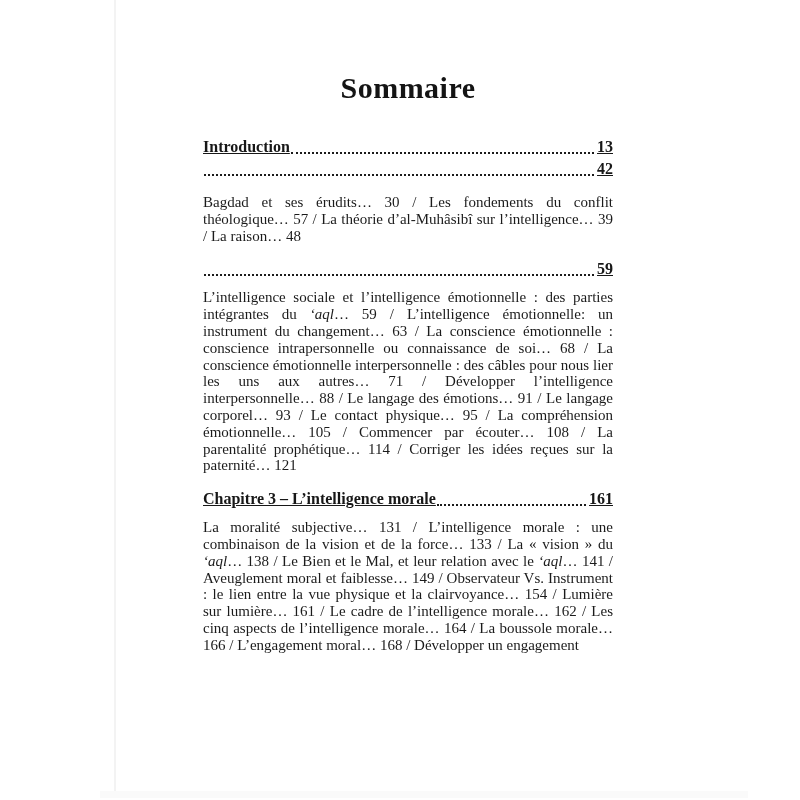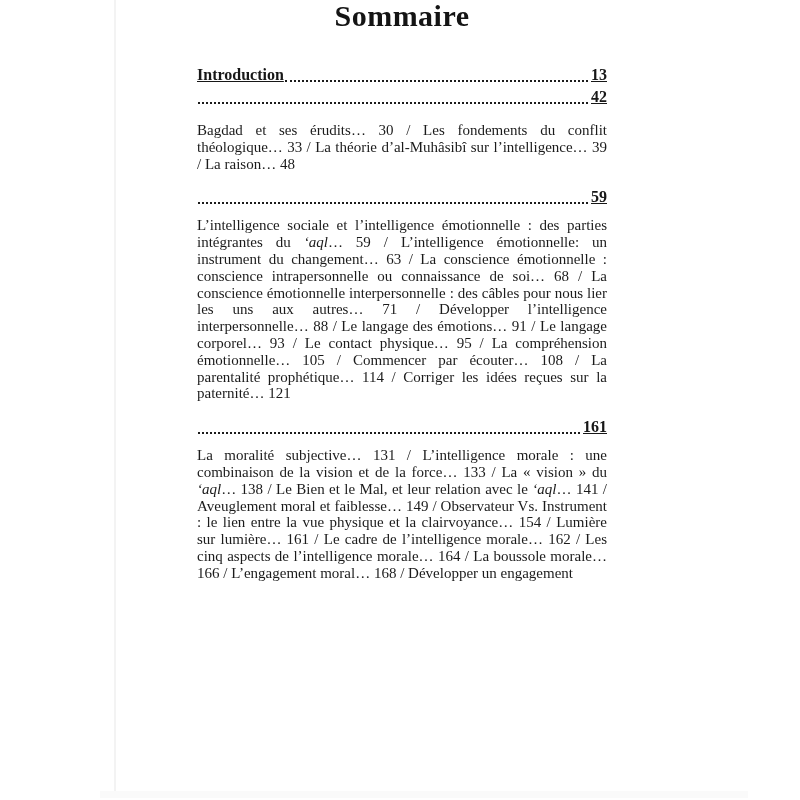--- a/index.html
+++ b/index.html
@@ -35,23 +35,24 @@
   .edge-bottom {
     position: absolute;
     left: 100px;
     top: 791px;
     width: 648px;
     height: 7px;
     background: #fafafa;
   }
   .content {
     position: absolute;
-    left: 197px;
+    left: 203px;
     top: 0;
     width: 410px;
+    padding-top: 72px;
   }
   .title {
     margin: 0;
     font-size: 30px;
     line-height: 32px;
     font-weight: bold;
     text-align: center;
     letter-spacing: 0.5px;
     color: #141414;
   }
@@ -110,33 +111,34 @@
         <span class="leader"></span>
         <span class="pg">13</span>
       </div>
       <div class="row">
         <span class="leader"></span>
         <span class="pg">42</span>
       </div>
     </div>
 
     <section class="chapter">
-      <p class="chapter-body">Bagdad et ses érudits… 30 / Les fondements du conflit théologique… 33 / La théorie d’al-Muhâsibî sur l’intelligence… 39 / La raison… 48</p>
+      <p class="chapter-body">Bagdad et ses érudits… 30 / Les fondements du conflit théologique… 57 / La théorie d’al-Muhâsibî sur l’intelligence… 39 / La raison… 48</p>
     </section>
 
     <section class="chapter">
       <div class="row">
         <span class="leader"></span>
         <span class="pg">59</span>
       </div>
       <p class="chapter-body">L’intelligence sociale et l’intelligence émotionnelle : des parties intégrantes du <i>‘aql</i>… 59 / L’intelligence émotionnelle: un instrument du changement… 63 / La conscience émotionnelle : conscience intrapersonnelle ou connaissance de soi… 68 / La conscience émotionnelle interpersonnelle : des câbles pour nous lier les uns aux autres… 71 / Développer l’intelligence interpersonnelle… 88 / Le langage des émotions… 91 / Le langage corporel… 93 / Le contact physique… 95 / La compréhension émotionnelle… 105 / Commencer par écouter… 108 / La parentalité prophétique… 114 / Corriger les idées reçues sur la paternité… 121</p>
     </section>
 
     <section class="chapter">
       <div class="row">
+        <span class="lbl">Chapitre 3 – L’intelligence morale</span>
         <span class="leader"></span>
         <span class="pg">161</span>
       </div>
       <p class="chapter-body">La moralité subjective… 131 / L’intelligence morale : une combinaison de la vision et de la force… 133 / La « vision » du <i>‘aql</i>… 138 / Le Bien et le Mal, et leur relation avec le <i>‘aql</i>… 141 / Aveuglement moral et faiblesse… 149 / Observateur Vs. Instrument : le lien entre la vue physique et la clairvoyance… 154 / Lumière sur lumière… 161 / Le cadre de l’intelligence morale… 162 / Les cinq aspects de l’intelligence morale… 164 / La boussole morale… 166 / L’engagement moral… 168 / Développer un engagement</p>
     </section>
 
   </div>
 
   <div class="edge-left"></div>
   <div class="edge-bottom"></div>

